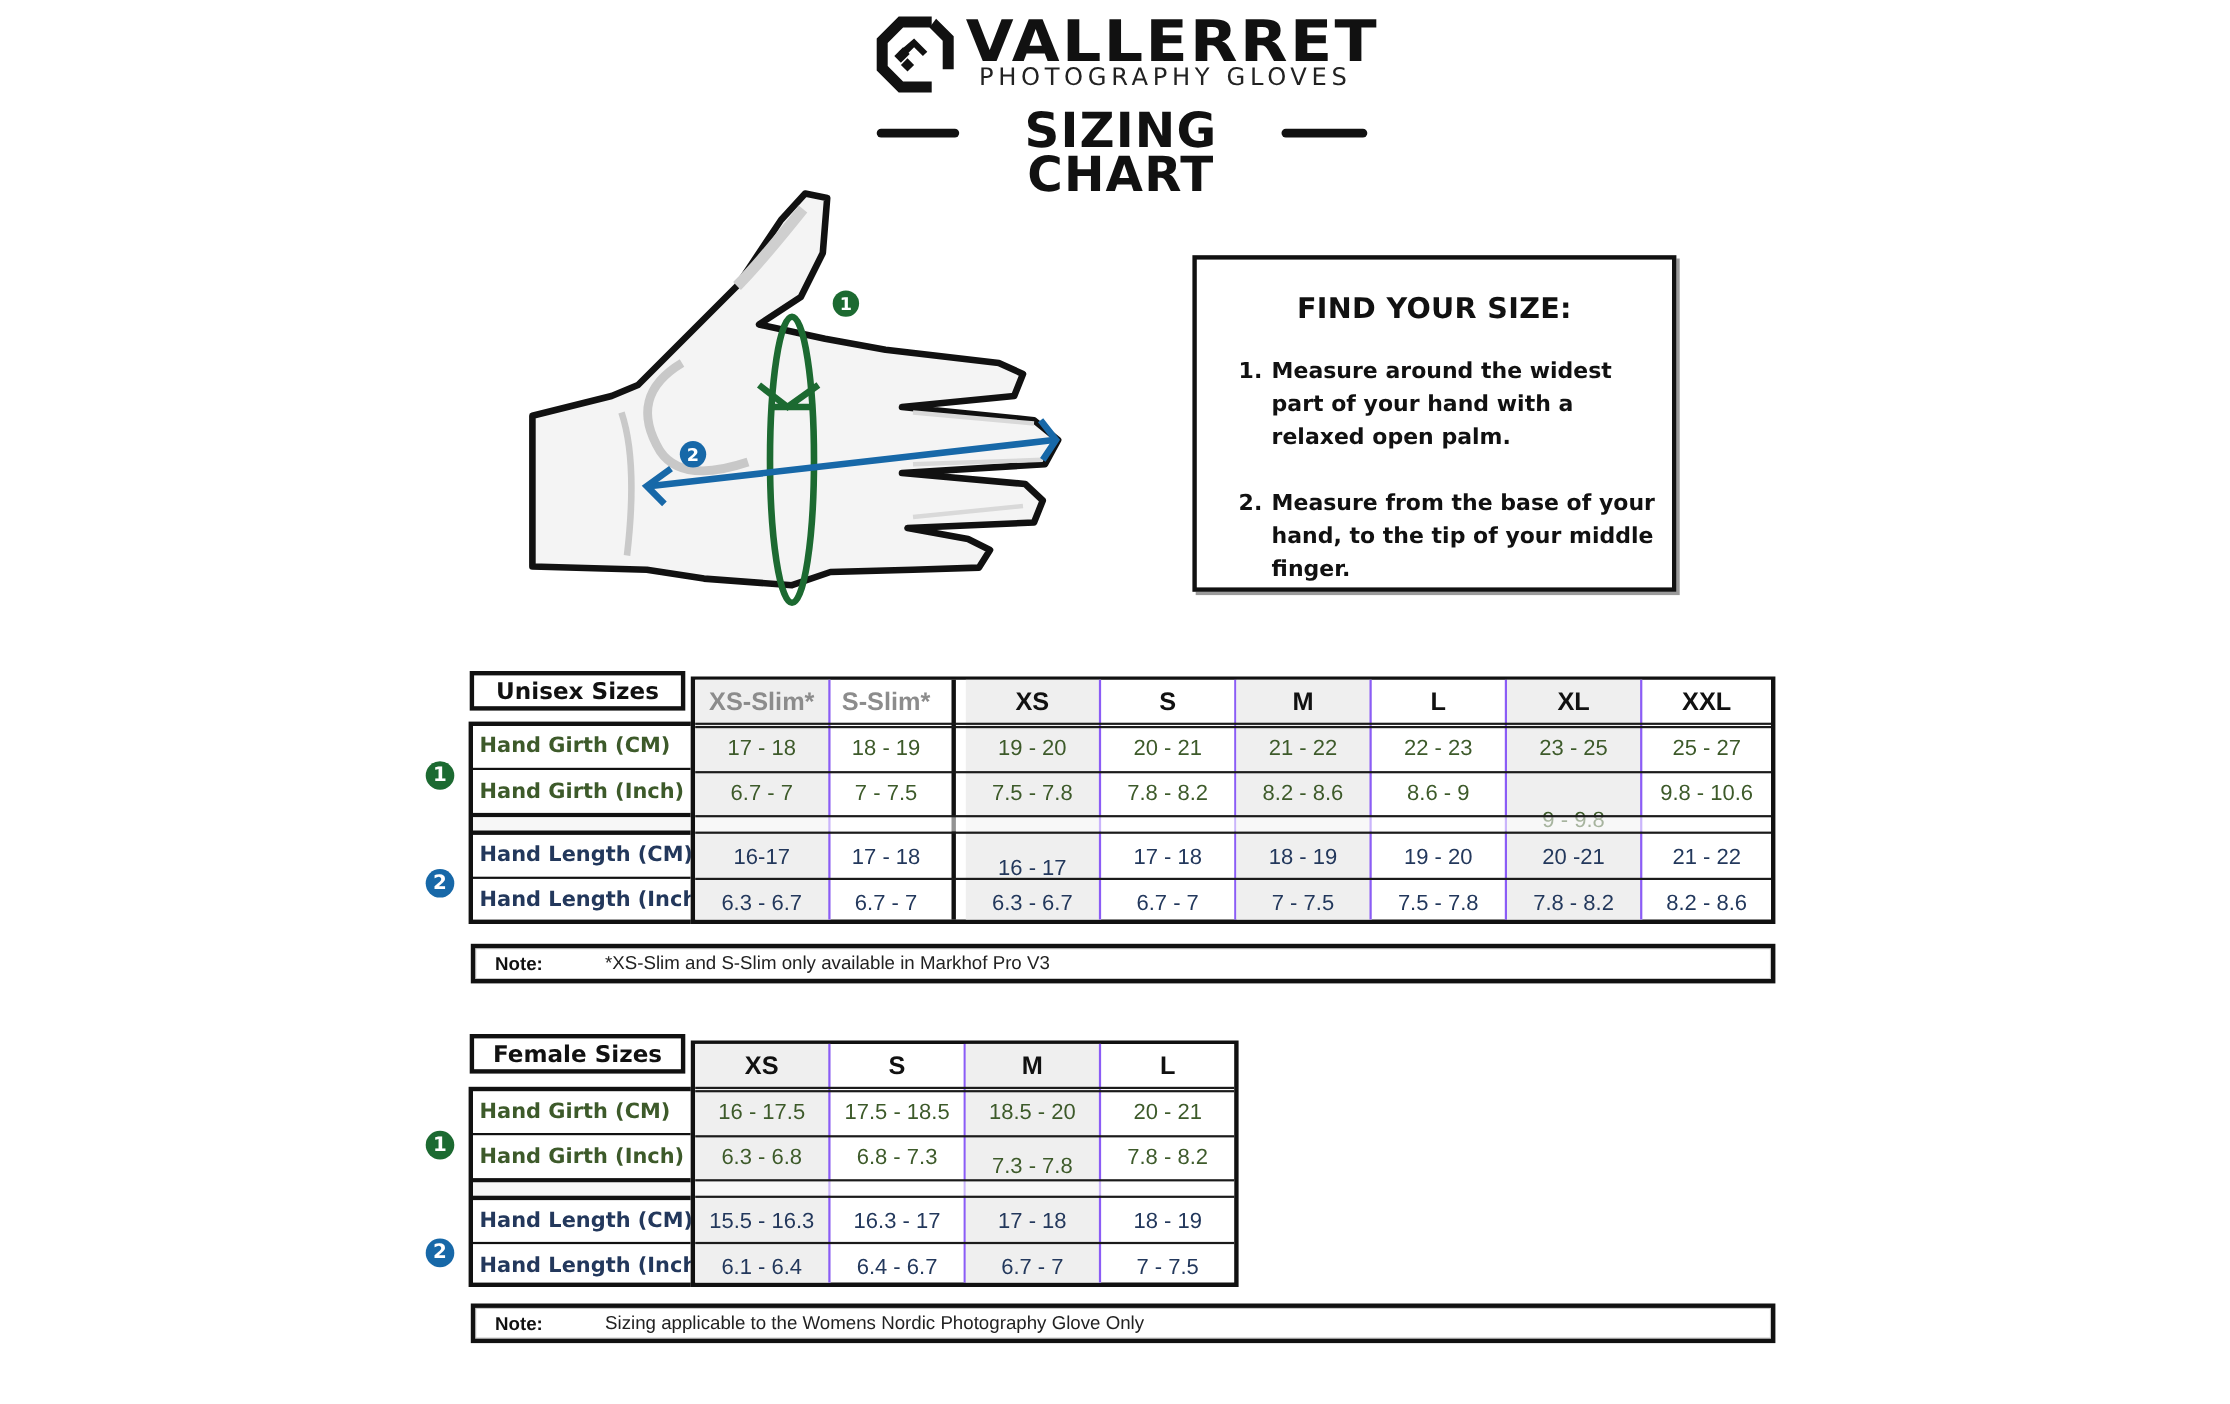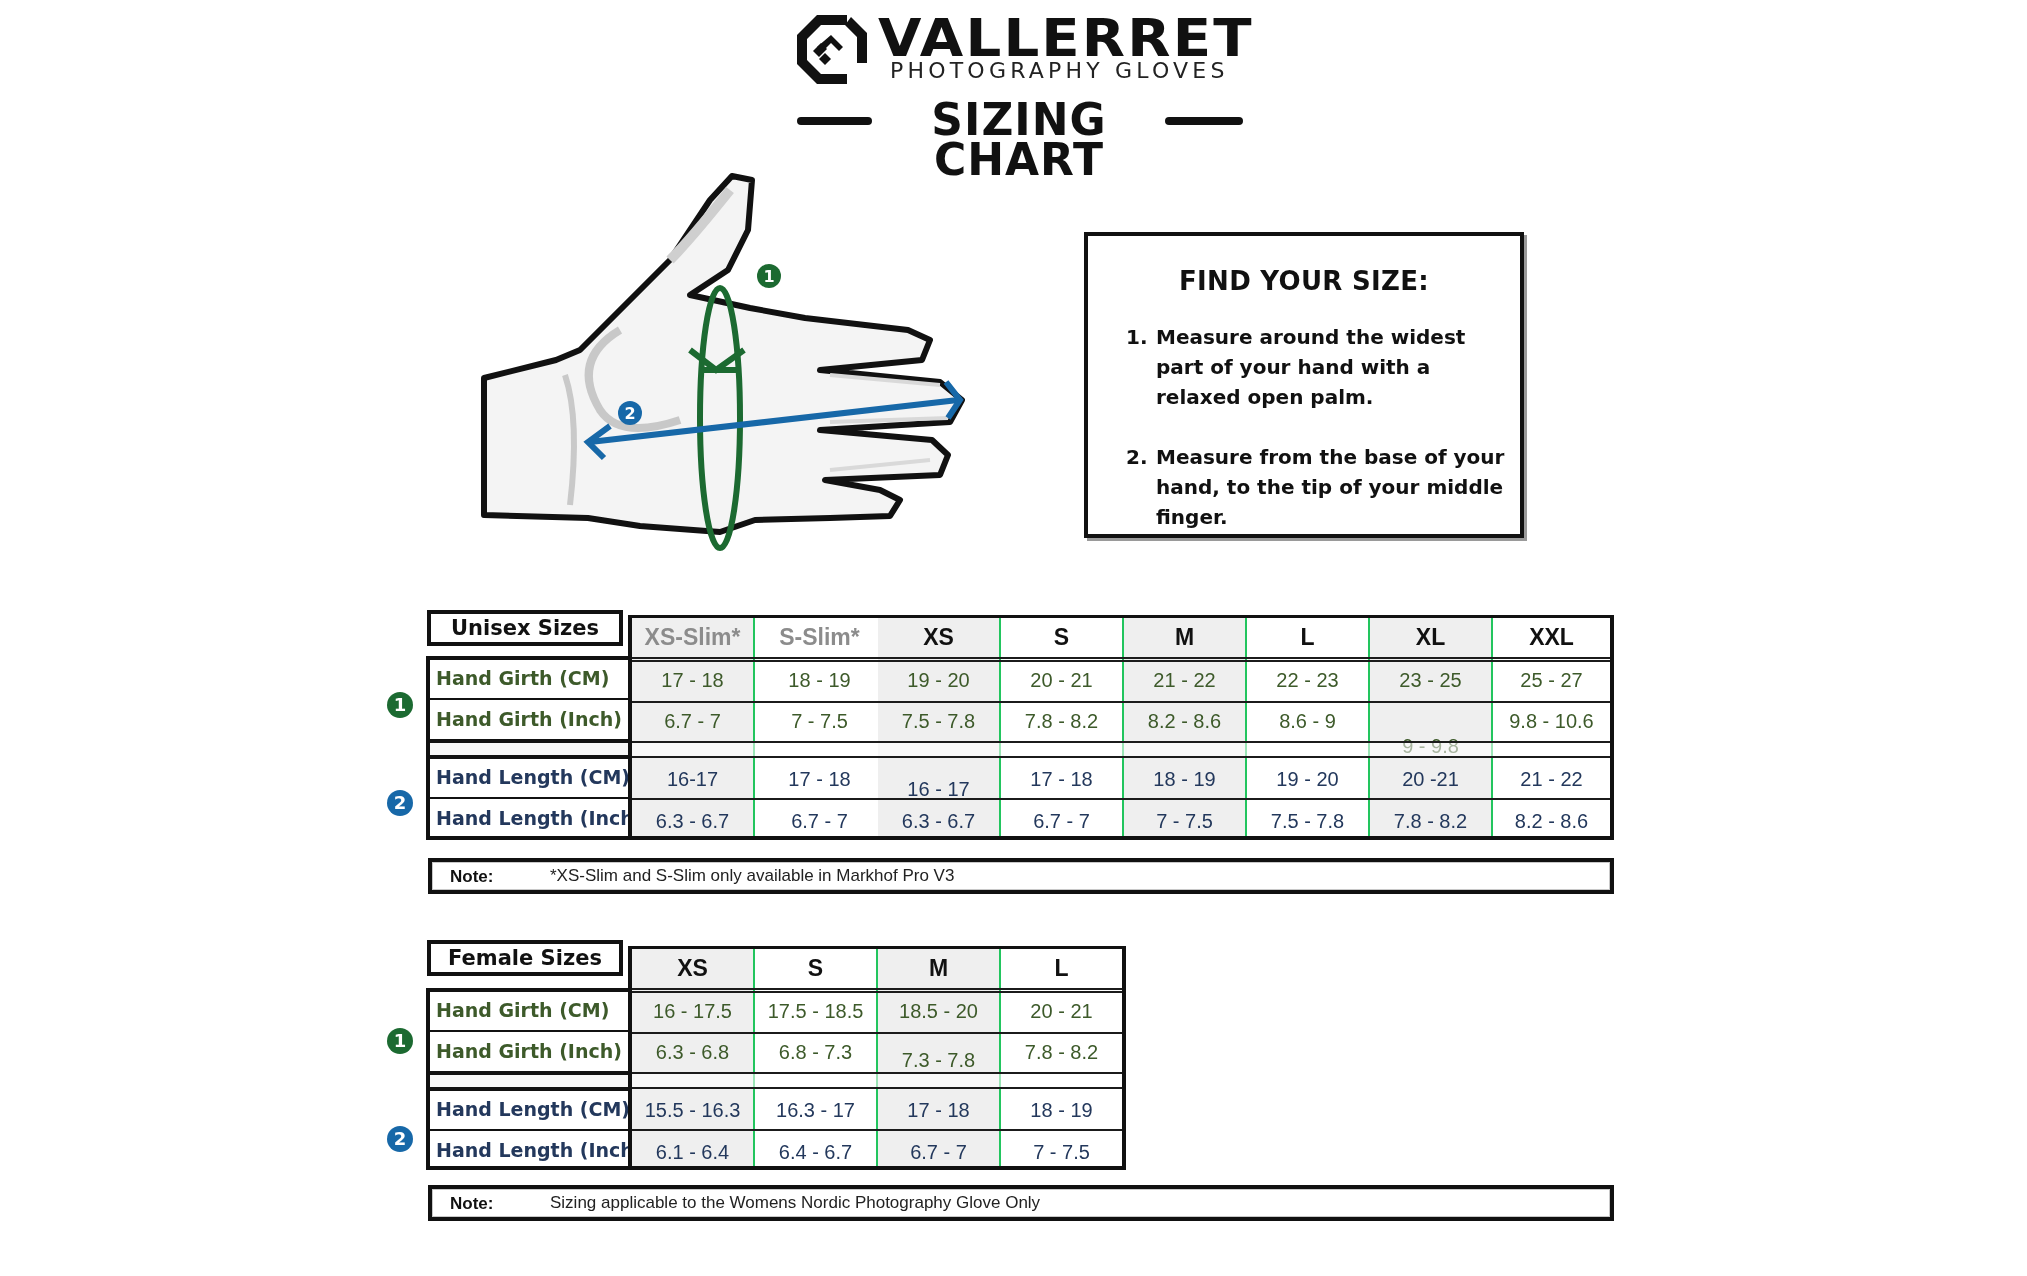--- a/index.html
+++ b/index.html
@@ -32,21 +32,21 @@
   .unisex .label-box { top: 610px; }
   .female .label-box { top: 940px; }
 
   .row-labels { position: absolute; left: 426px; width: 206px; border: 4px solid #111; background: #fff; }
   .row-label { position: absolute; left: 6px; font-family: "DejaVu Sans", sans-serif; font-weight: bold; font-size: 19px; white-space: nowrap; }
   .row-label.girth { color: #3d5a2a; }
   .row-label.length { color: #23385c; }
   .row-sep { position: absolute; left: 0; right: 0; height: 2px; background: #111; }
 
   .grid { position: absolute; border: 4px solid #111; border-top-width: 3px; background: #fff; }
-  .col { position: absolute; top: 0; bottom: 0; border-right: 2px solid #22c55e; }
+  .col { position: absolute; top: 0; bottom: 0; border-right: 2px solid #8b5cf6; }
   .col.shade { background: #efefef; }
   .col.last { border-right: none; }
   .col.thick-right { border-right: 4px solid #111; }
   .cell { position: absolute; left: 0; right: 0; text-align: center; font-family: "Liberation Sans", sans-serif; font-size: 20px; }
   .cell.head { font-weight: bold; font-size: 23px; color: #111; }
   .cell.head.muted { color: #8c8c8c; }
   .cell.girth { color: #3d5a2a; }
   .cell.length { color: #23385c; }
   .hline { position: absolute; left: 0; right: 0; height: 2px; background: #1b1b1b; }
   .hline.double { height: 5px; background: transparent; border-top: 2px solid #1b1b1b; border-bottom: 2px solid #1b1b1b; }
@@ -130,21 +130,21 @@
 
   <div class="grid" style="left:628px; top:615px; width:986px; height:225px;">
 
     <div class="col shade" style="left:0; width:123px;">
       <div class="cell head muted" style="top:6px;">XS-Slim*</div>
       <div class="cell girth" style="top:51px;">17 - 18</div>
       <div class="cell girth" style="top:92px;">6.7 - 7</div>
       <div class="cell length" style="top:150px;">16-17</div>
       <div class="cell length" style="top:192px;">6.3 - 6.7</div>
     </div>
-    <div class="col thick-right" style="left:128px; width:123px;">
+    <div class="col thick-right" style="left:114px; width:123px;">
       <div class="cell head muted" style="top:6px;">S-Slim*</div>
       <div class="cell girth" style="top:51px;">18 - 19</div>
       <div class="cell girth" style="top:92px;">7 - 7.5</div>
       <div class="cell length" style="top:150px;">17 - 18</div>
       <div class="cell length" style="top:192px;">6.7 - 7</div>
     </div>
     <div class="col shade" style="left:246px; width:123px;">
       <div class="cell head" style="top:6px;">XS</div>
       <div class="cell girth" style="top:51px;">19 - 20</div>
       <div class="cell girth" style="top:92px;">7.5 - 7.8</div>

